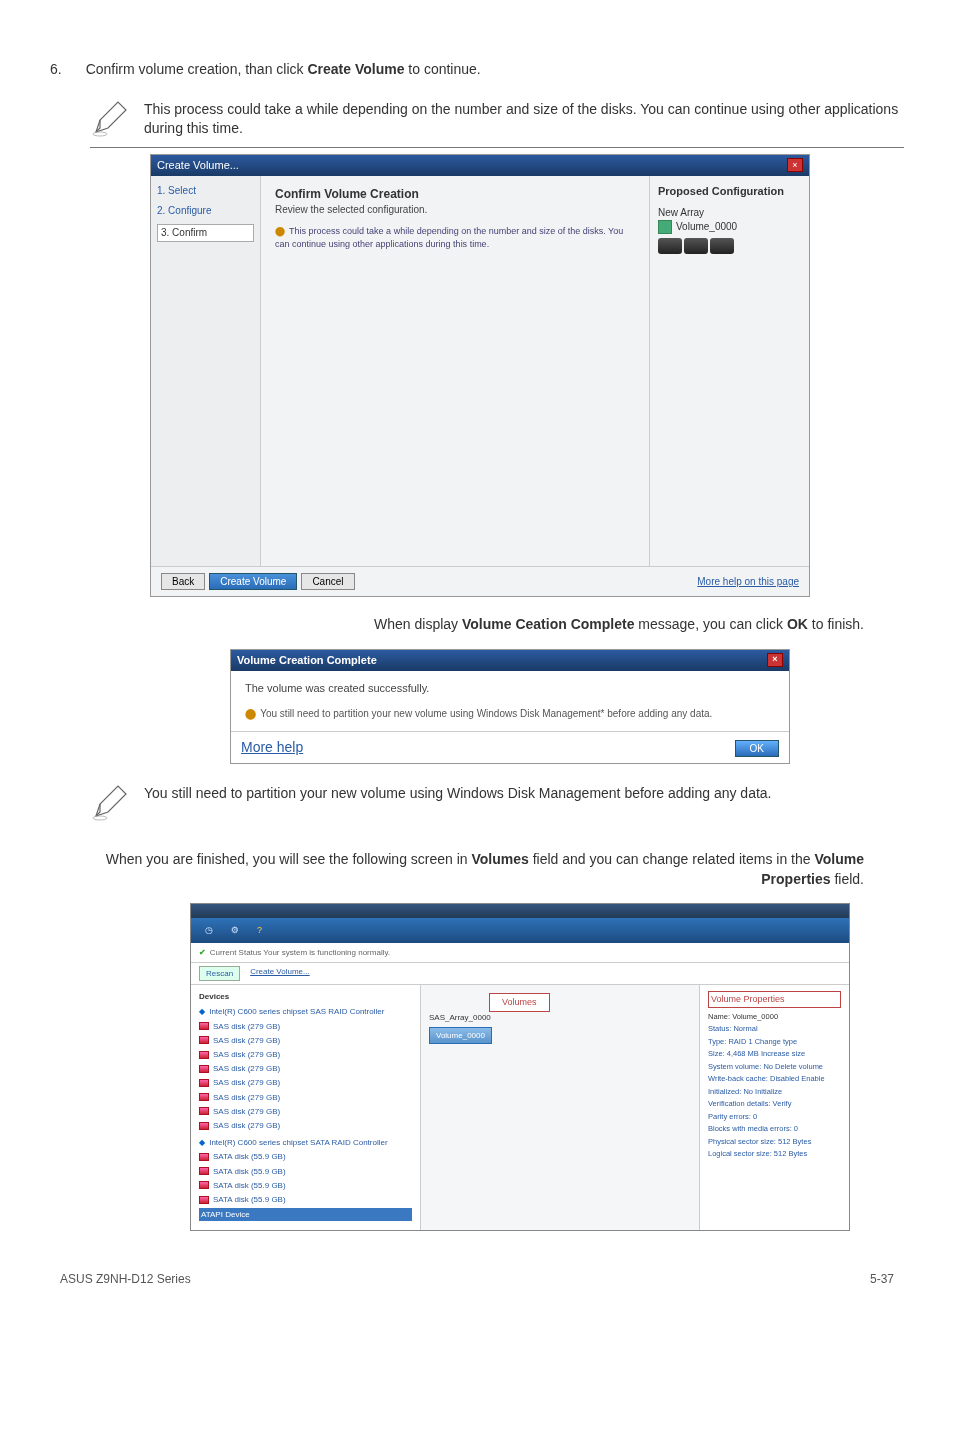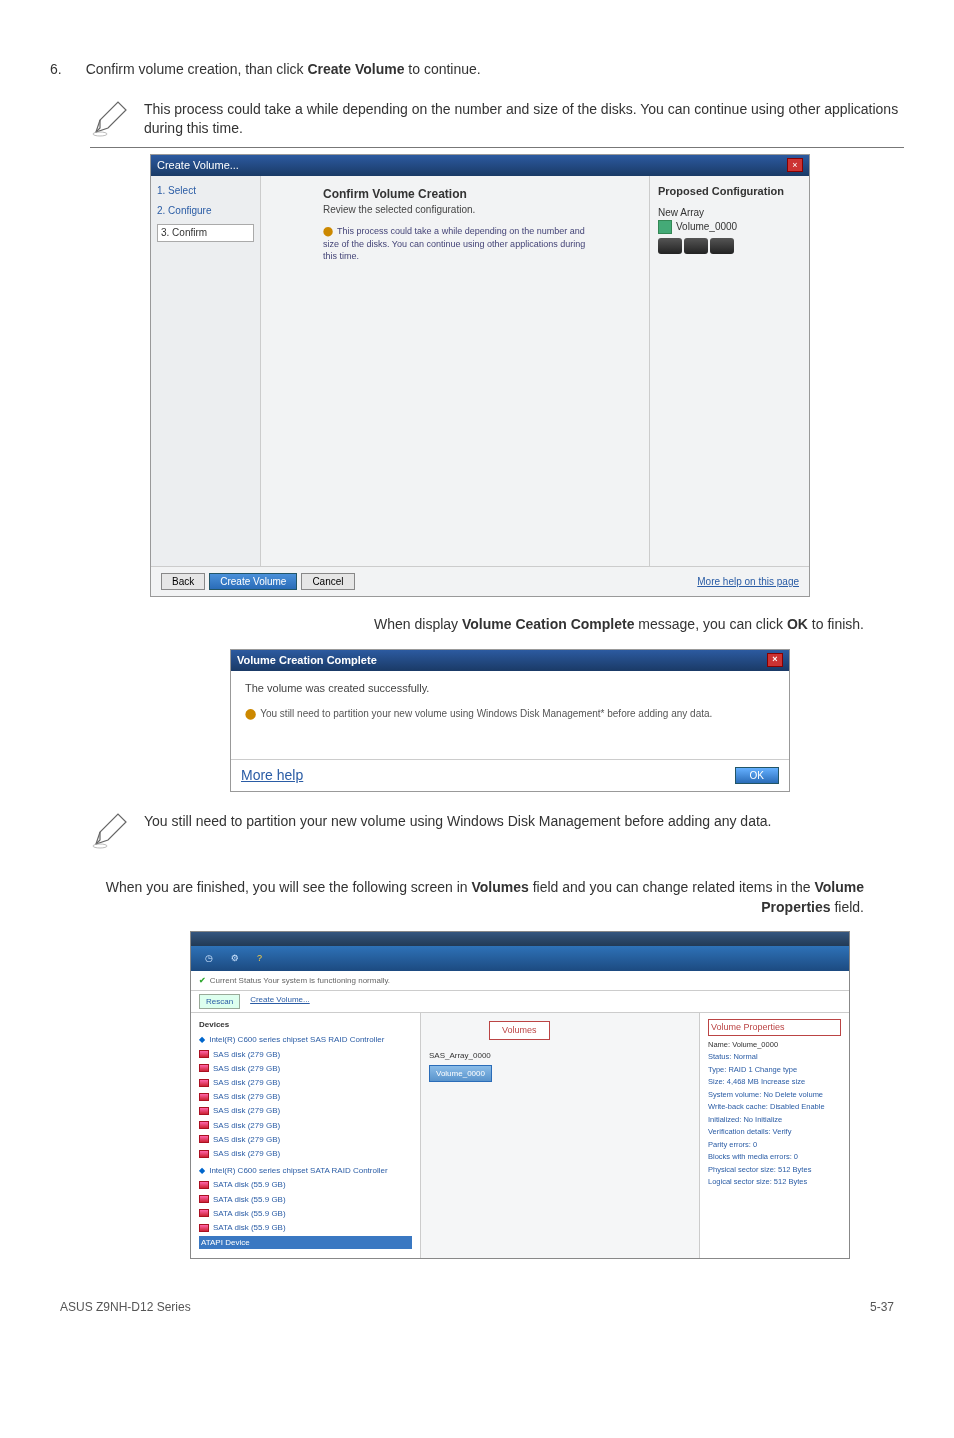--- a/index.html
+++ b/index.html
@@ -10,21 +10,21 @@
   .bold { font-weight: bold; }
   .note-row { display: flex; gap: 14px; margin-bottom: 6px; align-items: flex-start; border-bottom: 1px solid #777; padding-bottom: 8px; margin-left: 40px; }
   .note-row.noline { border-bottom: none; }
   .pencil { width: 40px; height: 40px; flex-shrink: 0; }
   .pencil svg { width: 40px; height: 40px; }
   .note-text { font-size: 14px; padding-top: 2px; }
   
   .dlg1 { width: 660px; margin: 6px 0 18px 100px; border: 1px solid #999; background: #f2f3f4; }
   .dlg1-title { background: linear-gradient(#2c5aa0,#1a3a66); color: #fff; font-size: 11px; padding: 3px 6px; display: flex; justify-content: space-between; align-items: center; }
   .dlg1-close { background:#c33; color:#fff; width:16px; height:14px; font-size:9px; display:flex; align-items:center; justify-content:center; border:1px solid #800; }
-  .dlg1-body { display:flex; height:390px;gap:48px; }
+  .dlg1-body { display:flex; height:390px; }
   .dlg1-side { width:110px; background:#eceef0; border-right:1px solid #ccc; padding:8px 6px; font-size:10px; color:#2a5ca5; }
   .dlg1-side div { margin-bottom:6px; }
   .dlg1-side .active { background:#fff; border:1px solid #aaa; padding:1px 3px; color:#333; }
   .dlg1-main { flex:1; padding:10px 14px; position:relative; }
   .dlg1-main h3 { font-size:12px; font-weight:bold; }
   .dlg1-main .sub { font-size:10px; color:#444; margin-bottom:8px; }
   .dlg1-main .hint { font-size:9px; color:#447; }
   .dlg1-main .hint .o { color:#c80; font-weight:bold; margin-right:4px; }
   .dlg1-right { width:160px; border-left:1px solid #ccc; padding:8px 8px; font-size:10px; }
   .dlg1-right h4 { font-size:11px; font-weight:bold; margin-bottom:6px; }
@@ -36,21 +36,21 @@
   .btn.primary { background:linear-gradient(#4a90d9,#2a6cb8); color:#fff; border-color:#256; }
   .link { color:#2a5ca5; text-decoration:underline; cursor:pointer; }
   .para { margin:14px 40px 14px 40px; font-size:14px;text-align:right; }
   
   .dlg2 { width:560px; margin:8px auto 18px 180px; border:1px solid #999; background:#fff; }
   .dlg2-title { background:linear-gradient(#2c5aa0,#1a3a66); color:#fff; font-size:11px; font-weight:bold; padding:3px 6px; display:flex; justify-content:space-between; }
   .dlg2-body { padding:10px 14px; font-size:11px; color:#333; }
   .dlg2-body .sub { color:#444; margin-bottom:10px; }
   .dlg2-body .hint { font-size:10px; color:#555; }
   .dlg2-body .hint .o { color:#c80; font-weight:bold; margin-right:4px; }
-  .dlg2-foot { border-top:1px solid #ccc; padding:6px 10px; display:flex; justify-content:space-between; align-items:center;margin-top:28px; }
+  .dlg2-foot { border-top:1px solid #ccc; padding:6px 10px; display:flex; justify-content:space-between; align-items:flex-end; }
   .okbtn { border:1px solid #256; background:linear-gradient(#64b0ff,#2a6cb8); color:#fff; padding:2px 14px; font-size:10px; }
   
   .stat { width:660px; margin:10px 0 30px 140px; border:1px solid #888; background:#fff; }
   .stat-bar { background:linear-gradient(#35567f,#223a55); height:14px; }
   .stat-tabs { background:linear-gradient(#2e72b8,#1c4a80); padding:4px 8px; display:flex; gap:6px; align-items:center; }
   .stat-tab { color:#cde4ff; font-size:9px; padding:2px 6px; }
   .stat-banner { border-bottom:1px solid #ccc; padding:4px 8px; font-size:8px; color:#666; display:flex; align-items:center; gap:4px; }
   .stat-banner .tick { color:#3a3; font-weight:bold; }
   .stat-body { display:flex; }
   .stat-left { width:230px; border-right:1px solid #ccc; padding:6px 8px; font-size:8px; }
@@ -237,21 +237,21 @@
           <span class="dicon"></span>
           <span>SATA disk (55.9 GB)</span>
         </div>
       <div class="stat-row sel">
           <span>ATAPI Device</span>
         </div>
     </div>
     <div class="stat-mid">
       <div>
         <div class="vol-head">Volumes</div>
-        <div style="display:flex; gap:6px; margin-top:10px; font-size:8px; color:#333;">
+        <div style="display:flex; gap:6px; font-size:8px; color:#333;">
           <span>SAS_Array_0000</span>
         </div>
         <div class="vol-btn">Volume_0000</div>
       </div>
     </div>
     <div class="stat-right">
       <h5>Volume Properties</h5>
       <div style="color:#333;">Name: <span>Volume_0000</span></div>
       <div>Status: Normal</div>
       <div>Type: RAID 1 Change type</div>

